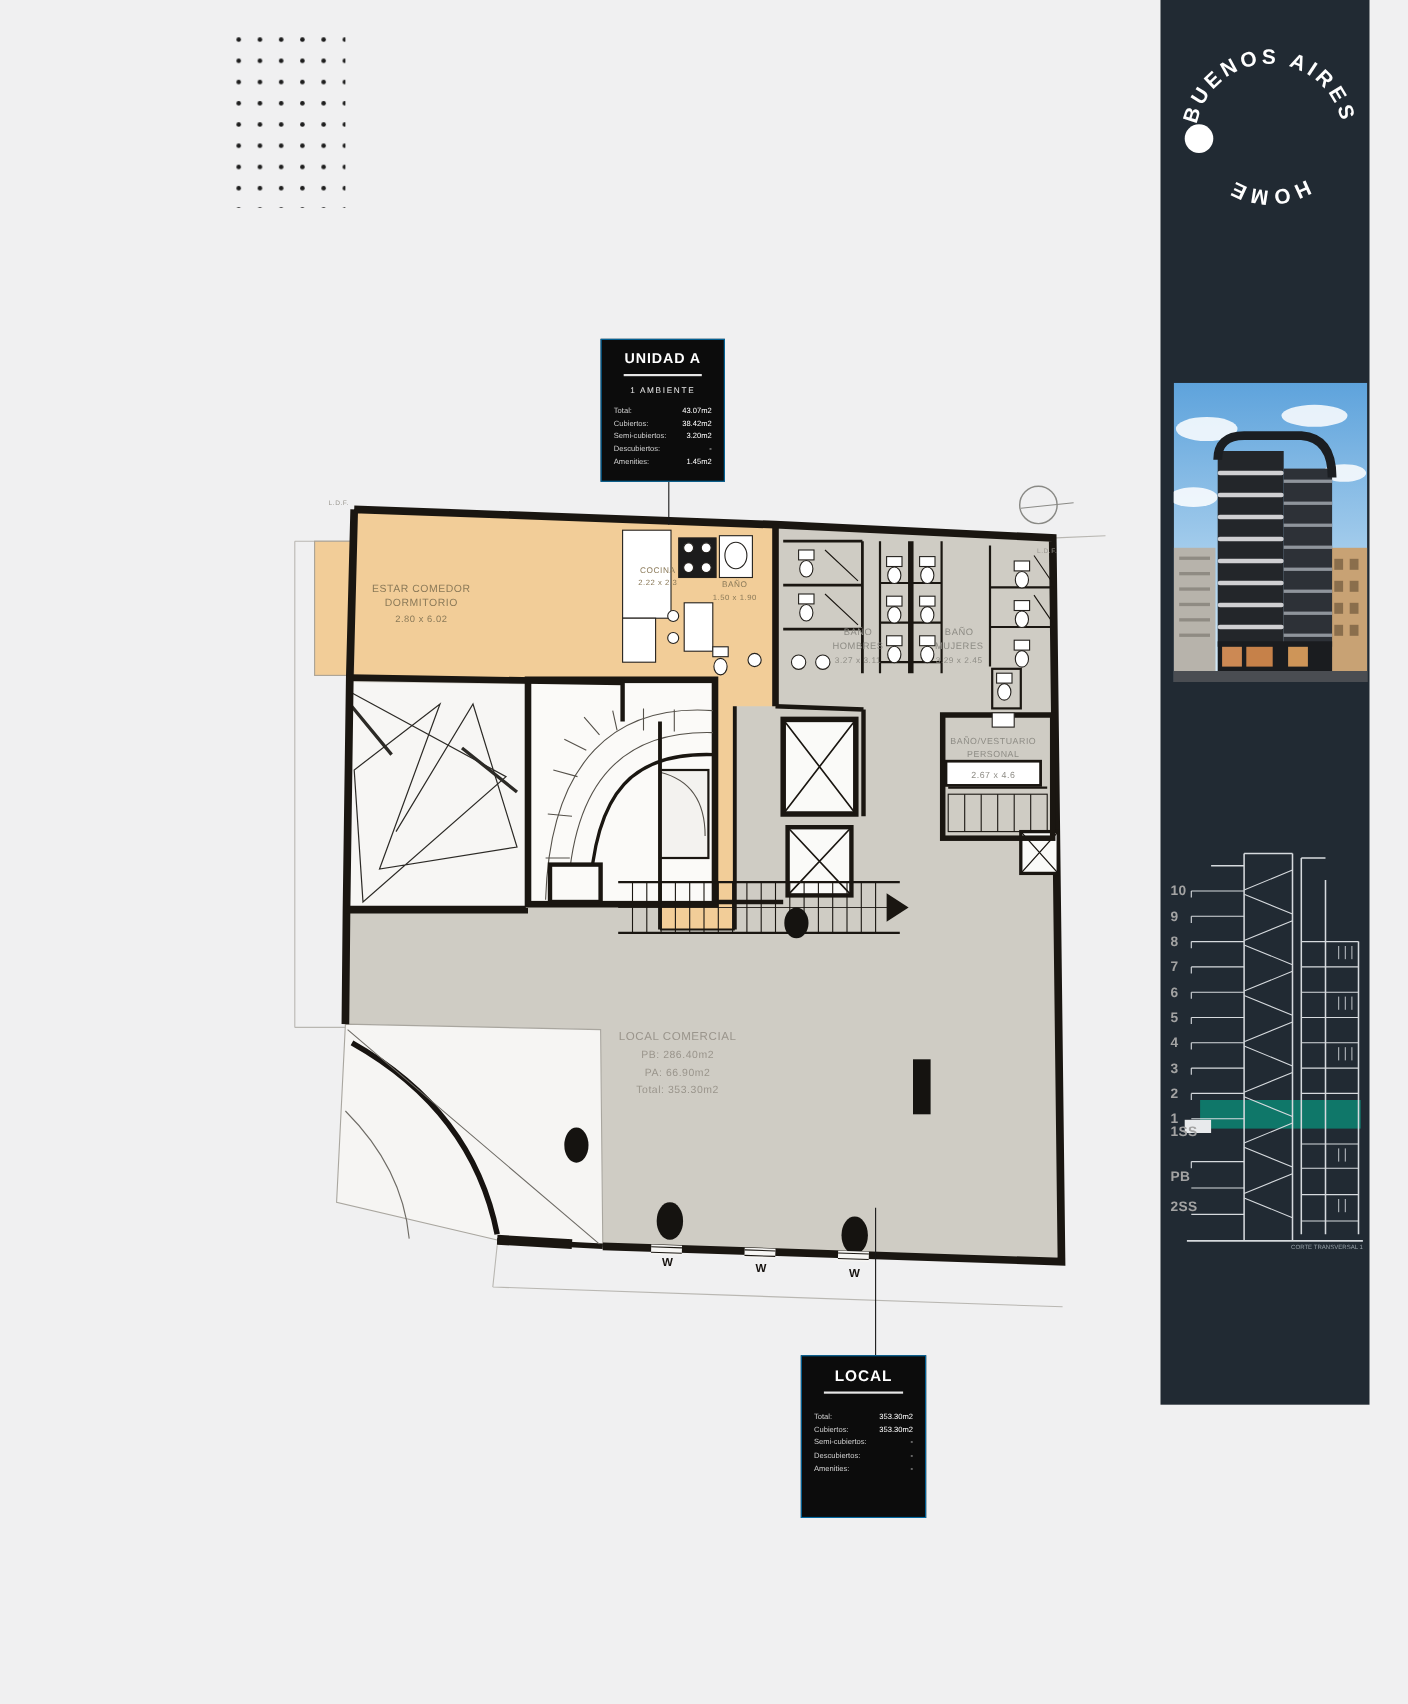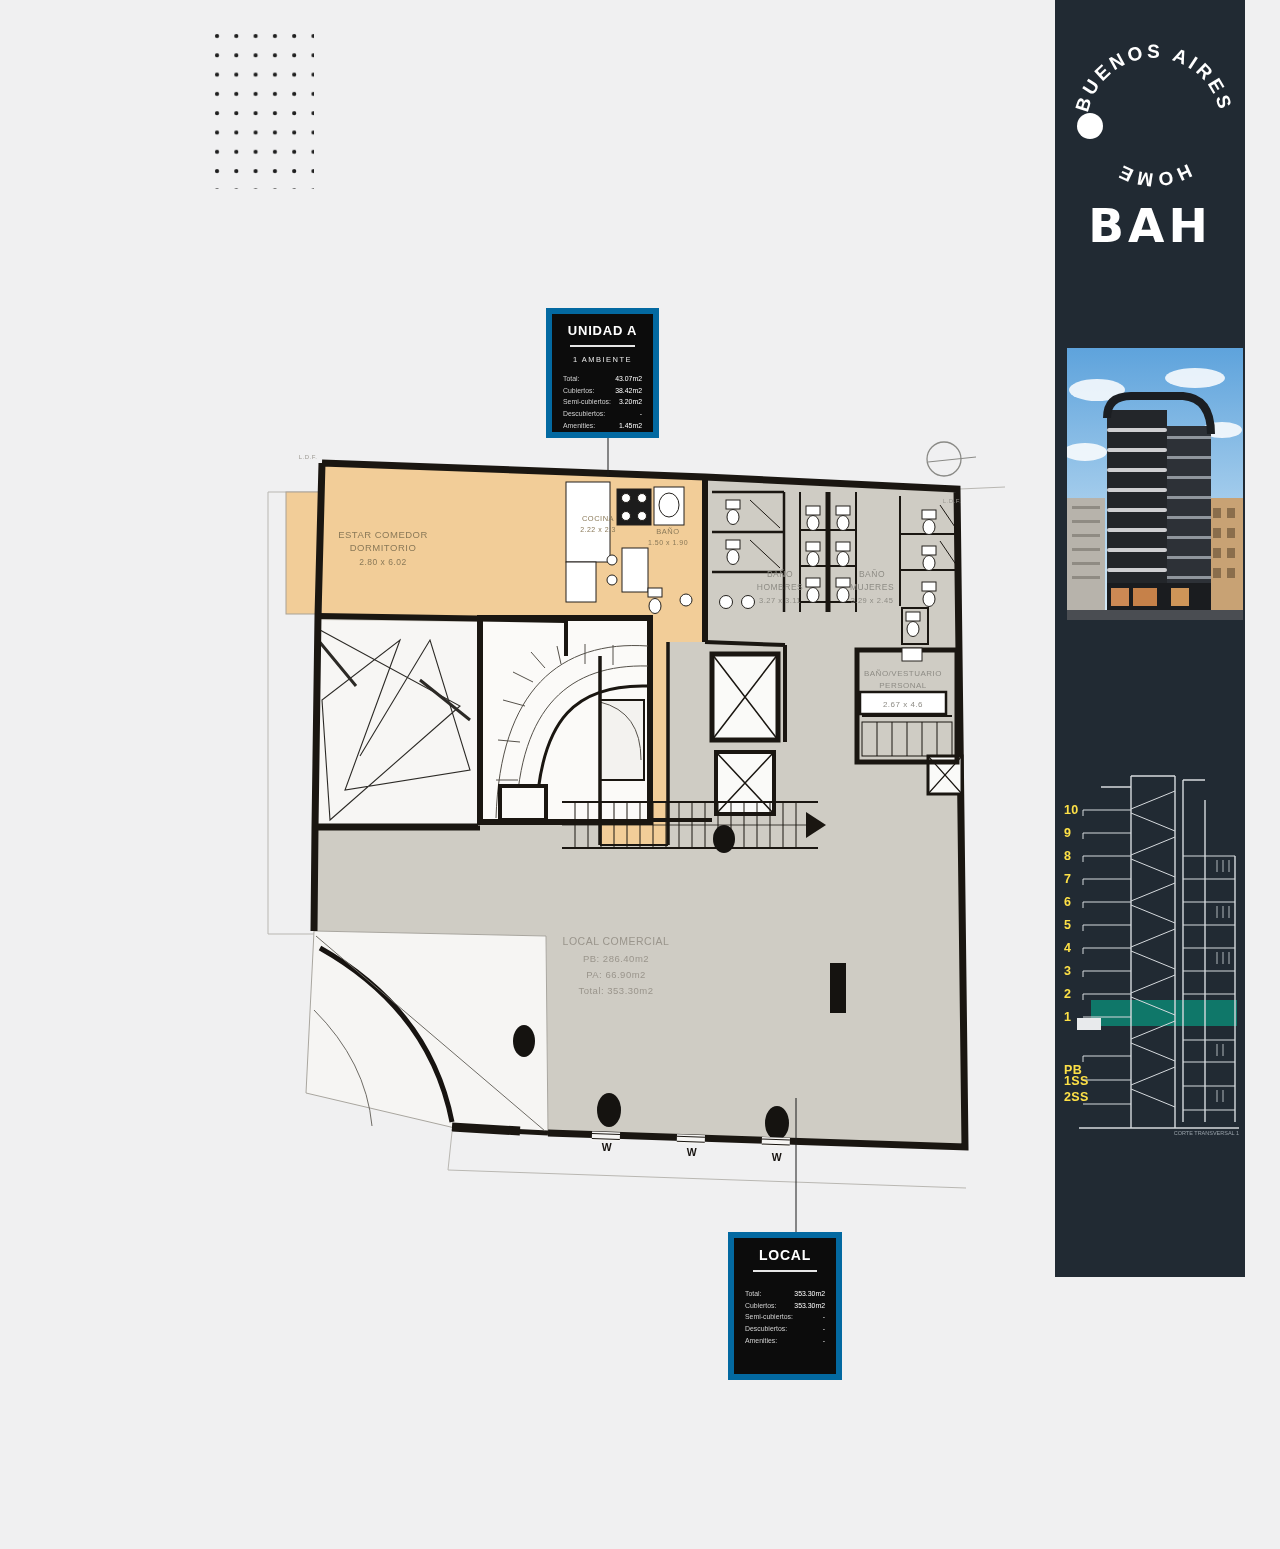--- a/index.html
+++ b/index.html
@@ -3,42 +3,42 @@
 <meta charset="utf-8">
 <style>
   html,body{margin:0;padding:0;}
   body{
     width:1280px;height:1549px;position:relative;overflow:hidden;
     background:#f0f0f1;font-family:"Liberation Sans",sans-serif;
   }
   .abs{position:absolute;}
   
   .card{
-    position:absolute;background:#0c0c0c;border:6px solid #0369a1;
+    position:absolute;background:#0c0c0c;border:1px solid #0369a1;
     color:#fff;text-align:center;box-sizing:border-box;padding:9px 6px 6px 6px;
   }
   .card .title{font-size:13px;font-weight:700;letter-spacing:.8px;}
   .card .rule{height:2px;background:#e6e6e6;width:72%;margin:7px auto 5px auto;}
   .card .subtitle{font-size:7.5px;letter-spacing:1.5px;color:#e9e9e9;margin-top:8px;}
   .card .stats{margin-top:9px;padding:0 5px;}
   .stat-row{display:flex;justify-content:space-between;font-size:6.9px;line-height:1.7;}
   .stat-label{color:#cfcfcf;}
   .stat-value{color:#fff;}
   
   .sidebar{
     position:absolute;left:1055px;top:0;width:190px;height:1277px;
     background:#212a33;
   }
   .wordmark{
     position:absolute;left:0;top:198px;width:190px;text-align:center;
     color:#ffffff;font-family:"DejaVu Sans","Liberation Sans",sans-serif;
     font-size:47px;font-weight:800;letter-spacing:4px;
   }
   .floor-label{
-    position:absolute;left:9px;width:34px;color:#fde047;
+    position:absolute;left:9px;width:34px;color:#a3a3a3;
     font-size:12.5px;font-weight:600;letter-spacing:.3px;line-height:14px;
   }
   .plan-layer{position:absolute;left:0;top:0;}
 </style>
 </head>
 <body>
 
 <svg class="abs" style="left:214px;top:33px" width="102" height="158">
   <defs>
     <pattern id="dots" width="19.3" height="19.3" patternUnits="userSpaceOnUse">
@@ -300,21 +300,20 @@
     </defs>
     <text font-family="Liberation Sans, sans-serif" font-size="19" font-weight="bold" fill="#ffffff" letter-spacing="3.5">
       <textPath href="#arcTop" startOffset="50%" text-anchor="middle">BUENOS AIRES</textPath>
     </text>
     <text font-family="Liberation Sans, sans-serif" font-size="19" font-weight="bold" fill="#ffffff" letter-spacing="3.5">
       <textPath href="#arcBottom" startOffset="50%" text-anchor="middle">HOME</textPath>
     </text>
     <circle cx="23" cy="98" r="13" fill="#ffffff"></circle>
   </svg>
 
-  <div class="wordmark">BAH</div>
 
   <svg class="abs" style="left:12px;top:348px" width="176" height="272" viewBox="0 0 176 272">
     <defs>
       <linearGradient id="sky" x1="0" y1="0" x2="0" y2="1">
         <stop offset="0" stop-color="#5ea3dc"></stop>
           <stop offset="1" stop-color="#d9ecf8"></stop>
       </linearGradient>
     </defs>
     <rect width="176" height="272" fill="url(#sky)"></rect>
     <g fill="#ffffff" opacity="0.85">
@@ -397,15 +396,15 @@
   <span class="floor-label" style="top:826px">9</span>
   <span class="floor-label" style="top:849px">8</span>
   <span class="floor-label" style="top:872px">7</span>
   <span class="floor-label" style="top:895px">6</span>
   <span class="floor-label" style="top:918px">5</span>
   <span class="floor-label" style="top:941px">4</span>
   <span class="floor-label" style="top:964px">3</span>
   <span class="floor-label" style="top:987px">2</span>
   <span class="floor-label" style="top:1010px">1</span>
   <span class="floor-label" style="top:1063px">PB</span>
-  <span class="floor-label" style="top:1074px">1SS</span>
+  <span class="floor-label" style="top:1022px">1SS</span>
   <span class="floor-label" style="top:1090px">2SS</span>
 </div>
 
 </body></html>

